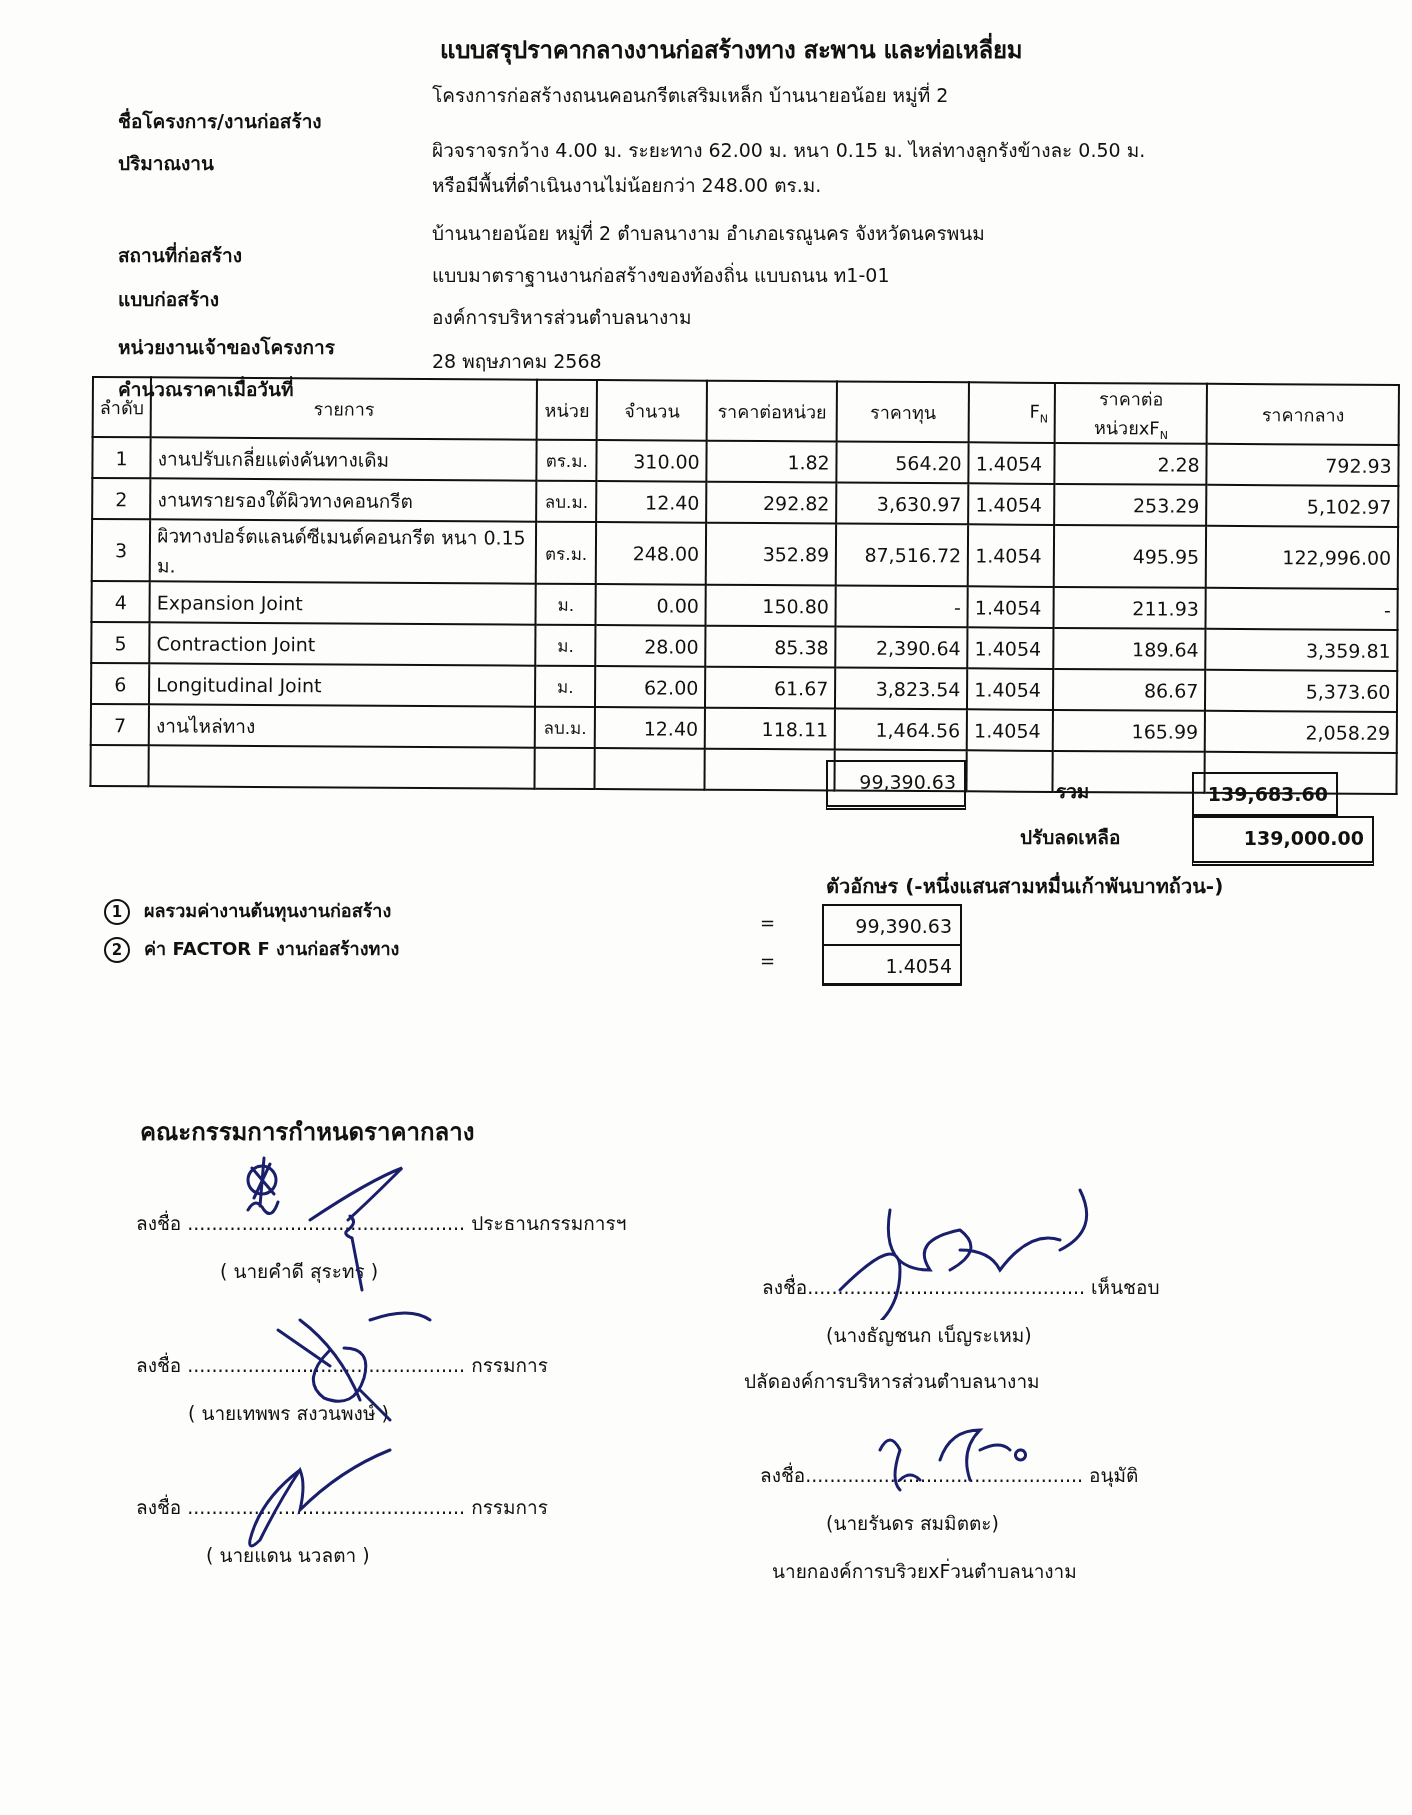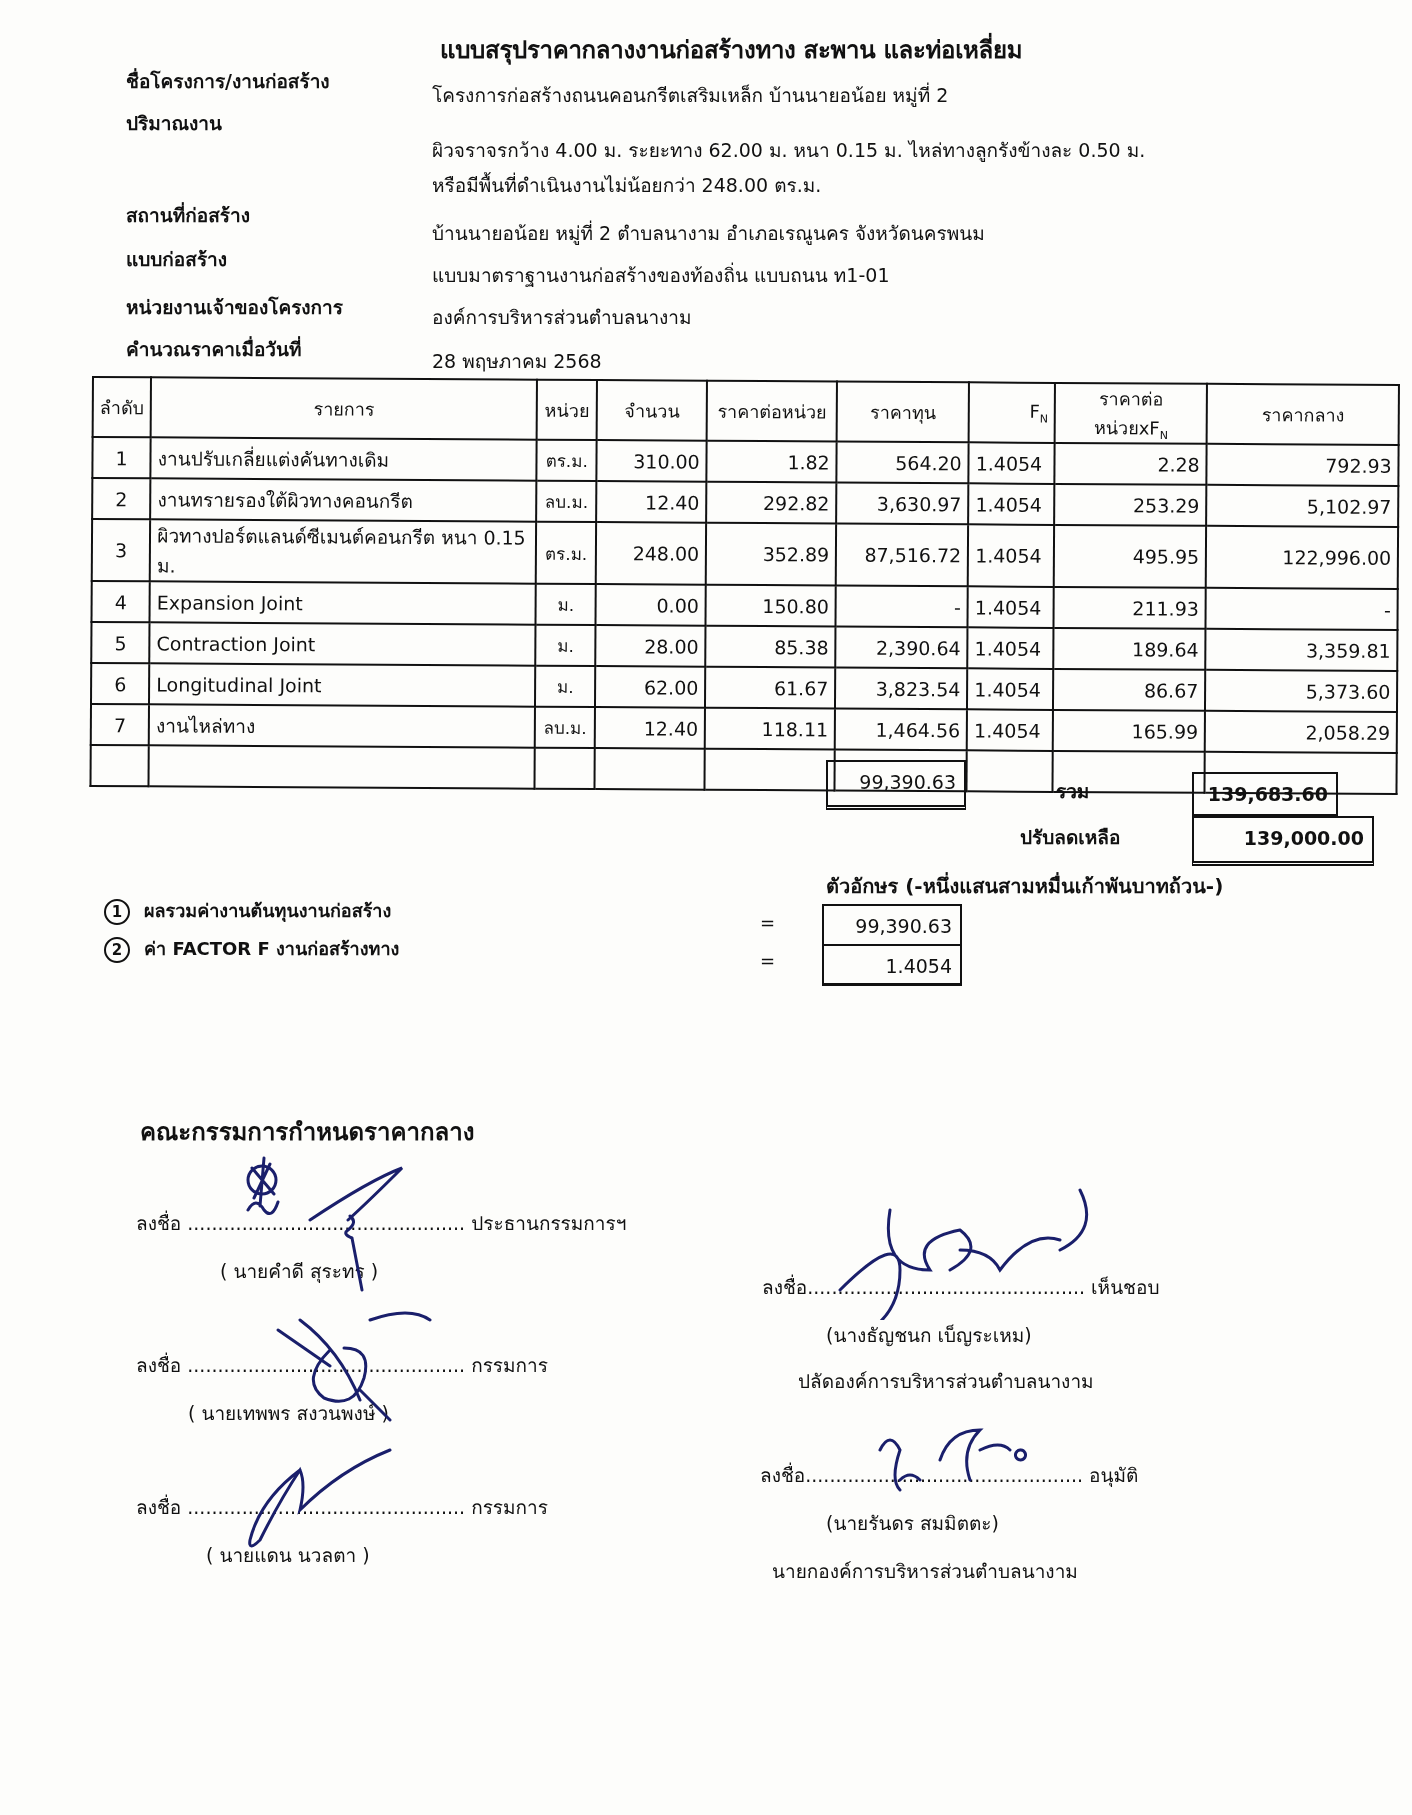--- a/index.html
+++ b/index.html
@@ -6,21 +6,21 @@
   body {
     width: 1412px; height: 1815px;
     background: #fdfdfb;
     font-family: "DejaVu Sans", "Liberation Sans", sans-serif;
     color: #111;
     position: relative;
     overflow: hidden;
   }
   .abs { position: absolute; white-space: nowrap; }
   .title { left: 440px; top: 30px; font-size: 24px; font-weight: bold; letter-spacing: -0.3px; }
-  .lbl { font-size: 19px; font-weight: bold; left: 126px; }
+  .lbl { font-size: 19px; font-weight: bold; left: 118px; margin-top: 40px; }
   .val { font-size: 19px; left: 432px; }
 
   table.main {
     position: absolute; left: 92px; top: 376px;
     border-collapse: collapse;
     font-size: 19px;
     transform: rotate(0.35deg);
     transform-origin: left top;
   }
   table.main td, table.main th {
@@ -209,27 +209,27 @@
 
 <div class="abs sig-line" style="left:136px; top:1492px;">
   <span>ลงชื่อ</span> <span>..............................................</span> <span>กรรมการ</span>
 </div>
 <div class="abs sig-name" style="left:206px; top:1540px;">( นายแดน  นวลตา )</div>
 
 <div class="abs sig-line" style="left:762px; top:1272px;">
   <span>ลงชื่อ</span><span>..............................................</span> <span>เห็นชอบ</span>
 </div>
 <div class="abs sig-name" style="left:826px; top:1320px;">(นางธัญชนก  เบ็ญระเหม)</div>
-<div class="abs sig-name" style="left:798px; top:1366px;">ปลัดองค์การบริหารส่วนตำบลนางาม</div>
+<div class="abs sig-name" style="left:744px; top:1366px;">ปลัดองค์การบริหารส่วนตำบลนางาม</div>
 
 <div class="abs sig-line" style="left:760px; top:1460px;">
   <span>ลงชื่อ</span><span>..............................................</span> <span>อนุมัติ</span>
 </div>
 <div class="abs sig-name" style="left:826px; top:1508px;">(นายรันดร  สมมิตตะ)</div>
-<div class="abs sig-name" style="left:772px; top:1556px;">นายกองค์การบริหารส่วนตำบลนางาม</div>
+<div class="abs sig-name" style="left:772px; top:1556px;">นายกองค์การบริวยxF่วนตำบลนางาม</div>
 
 <svg class="signature" style="left:230px; top:1150px;" width="200" height="150">
   <g fill="none" stroke="#1a1f6b" stroke-width="3" stroke-linecap="round">
     <circle cx="32" cy="30" r="14"></circle>
       <path d="M22 18 L44 44 M40 14 L24 48 M34 8 L30 56 M18 60 q8 -14 16 0 q8 10 14 -8"></path>
     <path d="M80 70 Q140 30 172 18 Q140 50 118 70 M120 66 q8 6 -2 14 q-6 4 4 8 L132 140"></path>
   </g>
 </svg>
 <svg class="signature" style="left:270px; top:1310px;" width="170" height="120">
   <g fill="none" stroke="#1a1f6b" stroke-width="3" stroke-linecap="round">

